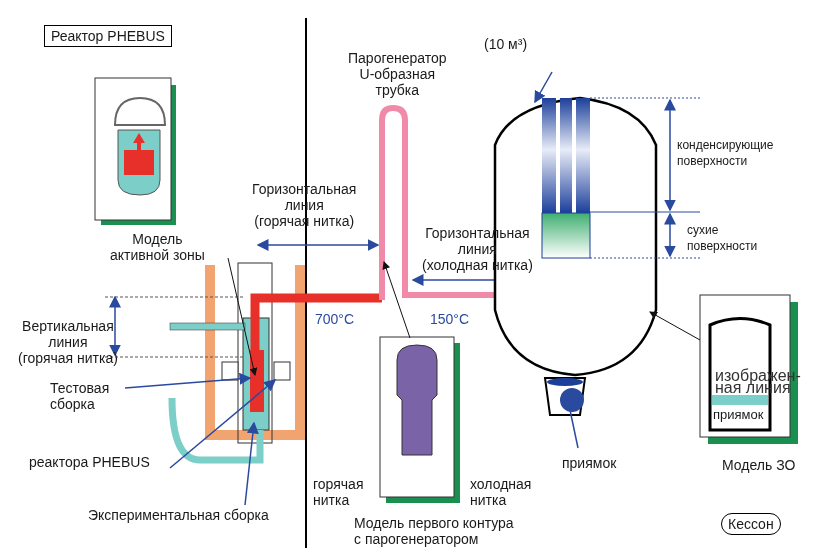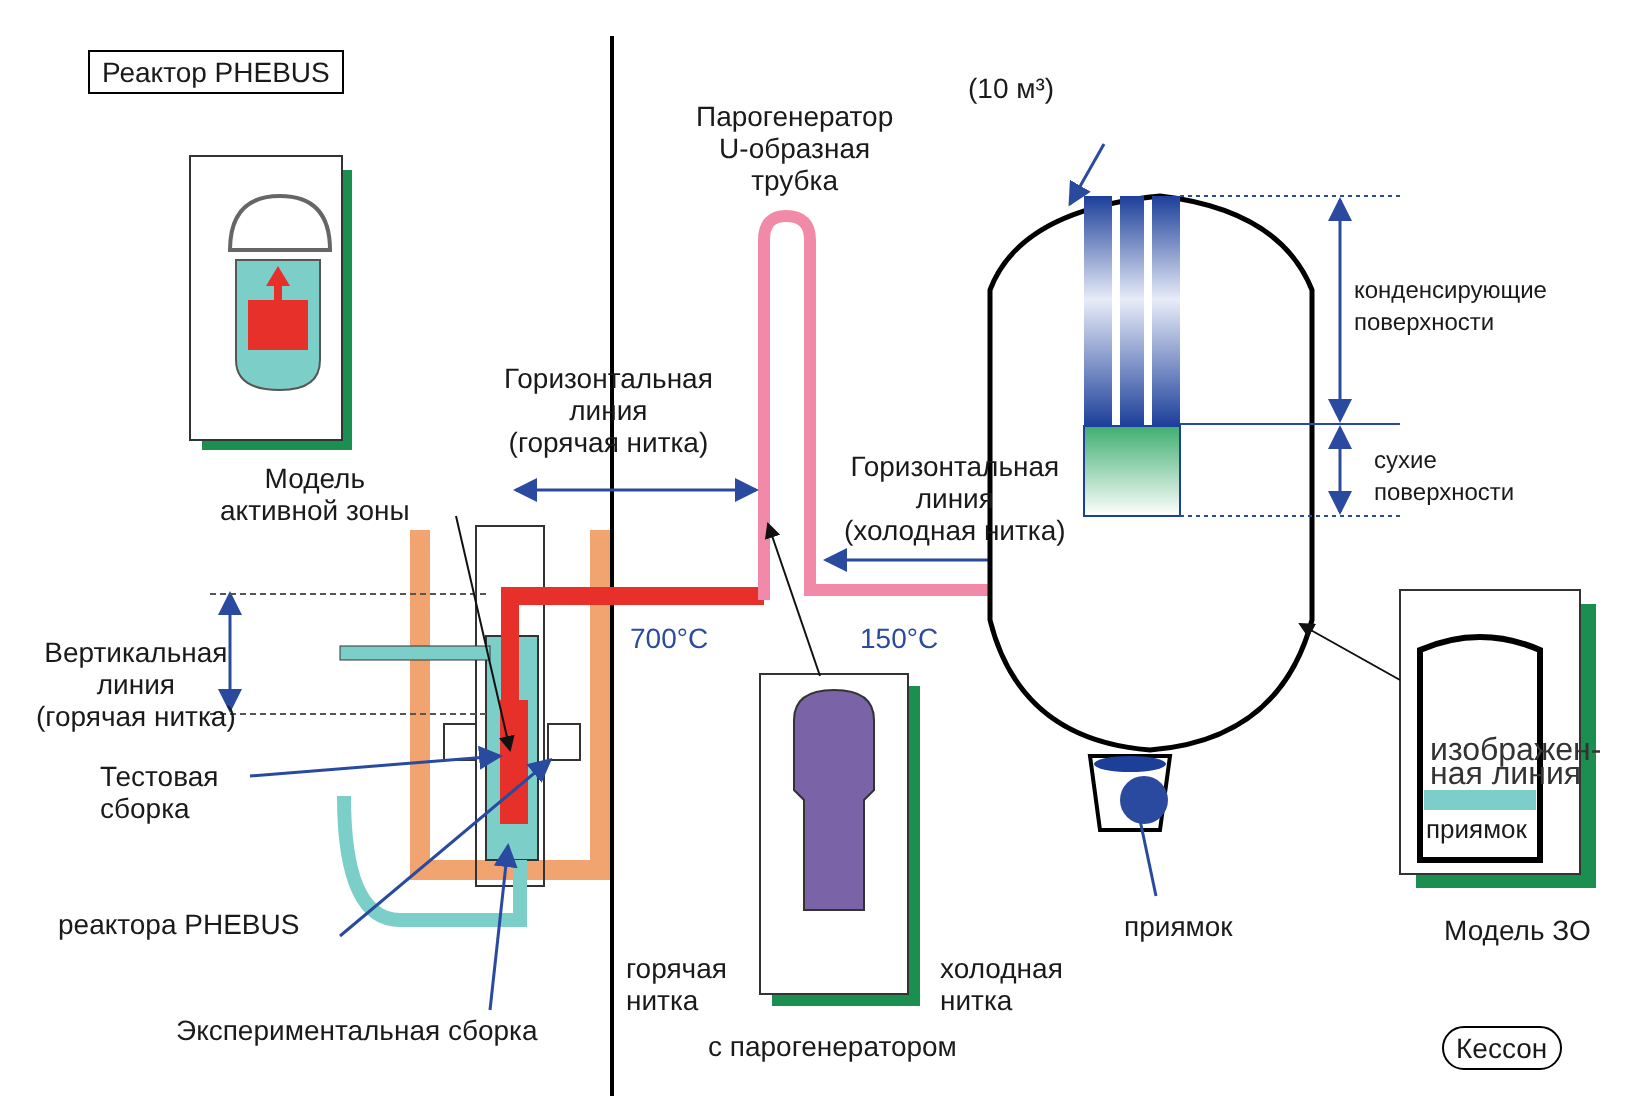--- a/index.html
+++ b/index.html
@@ -157,20 +157,21 @@
     <div>поверхности</div>
   </div>
 <div class="lbl" style="left:562px;top:455px;">приямок</div>
 <div class="lbl" style="left:710px;top:457px;margin-left:12px;">Модель ЗО</div>
 <div class="lbl small" style="left:715px;top:350px;">
     <div>изображен-</div>
     <div>ная линия</div>
   </div>
 <div class="lbl" style="left:713px;top:407px;font-size:13px;">приямок</div>
 <div class="lbl" style="left:354px;top:515px;">
+    <div>Модель первого контура</div>
     <div>с парогенератором</div>
   </div>
 <div class="lbl" style="left:301px;top:476px;margin-left:12px;">
     <div>горячая</div>
     <div>нитка</div>
   </div>
 <div class="lbl" style="left:470px;top:476px;">
     <div>холодная</div>
     <div>нитка</div>
   </div>

